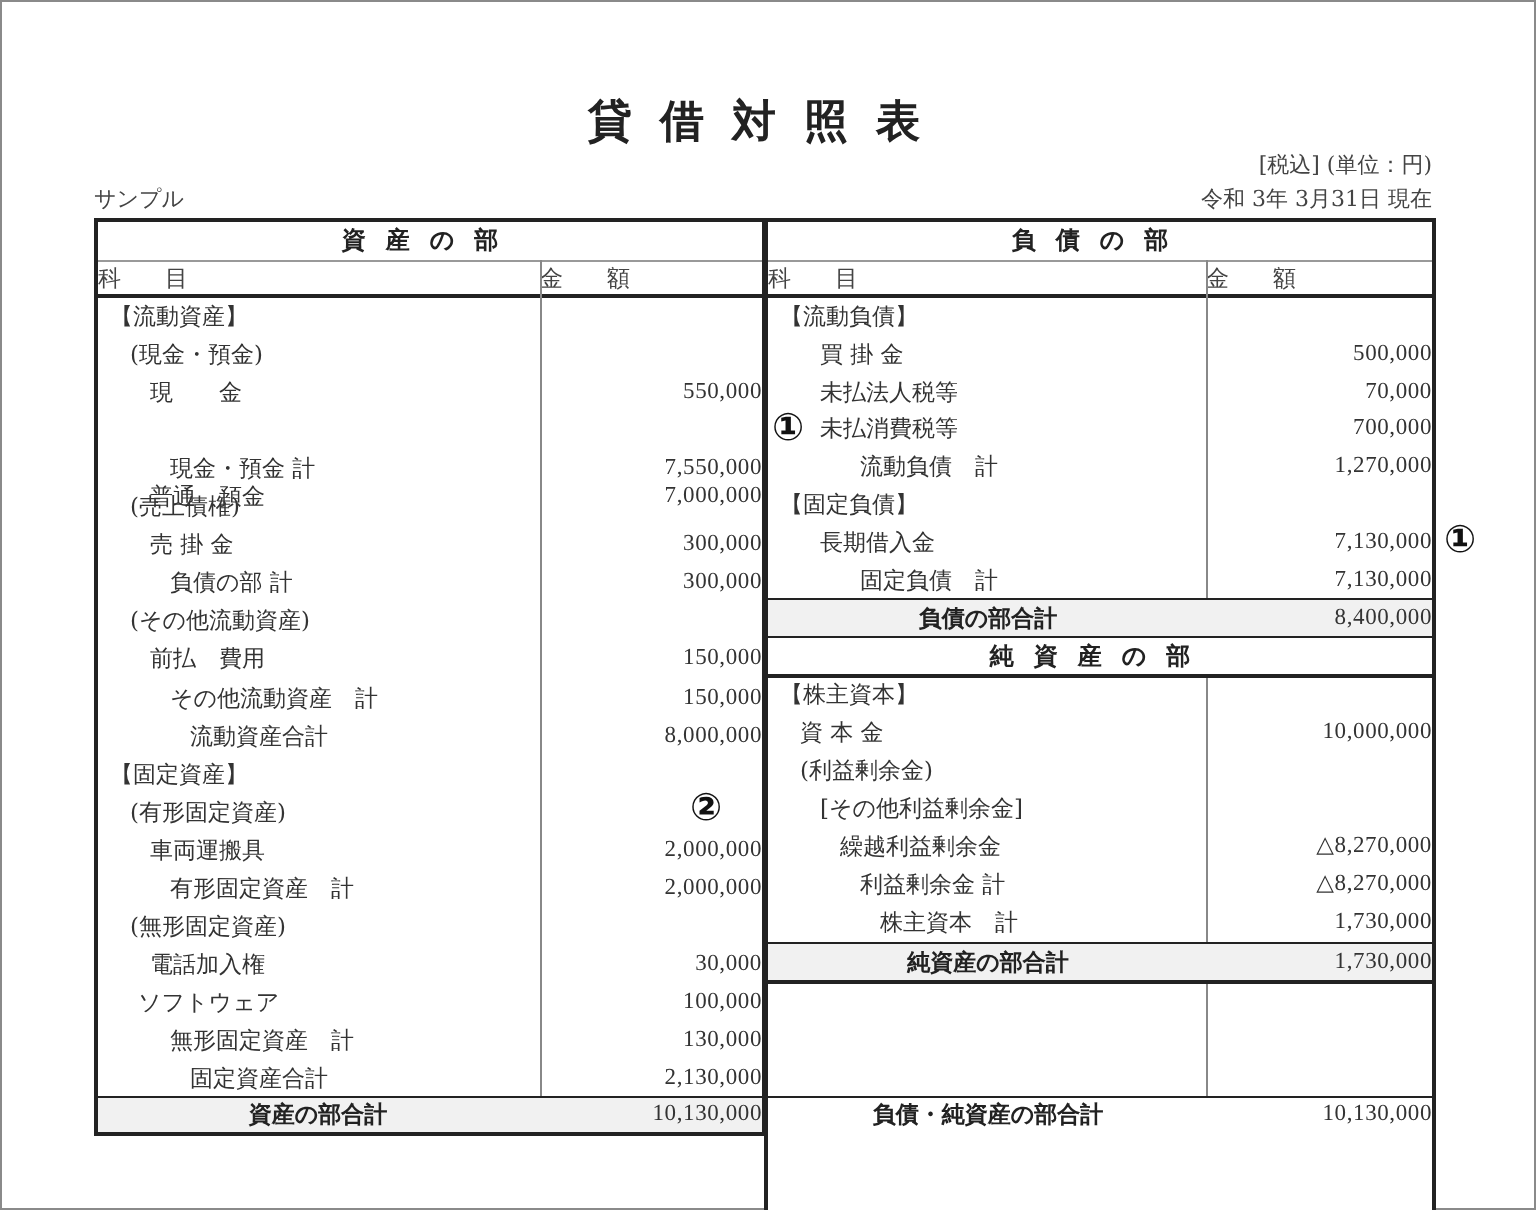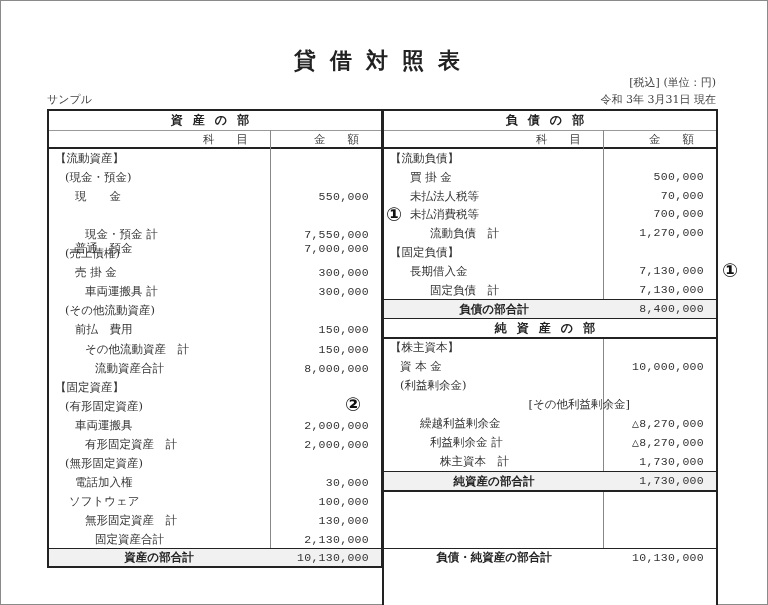--- a/index.html
+++ b/index.html
@@ -7,23 +7,23 @@
          font-family: "DejaVu Serif", "Liberation Serif", serif; color:#333; }
   .frame { position:absolute; left:0; top:0; width:766px; height:603px; border:1px solid #8a8a8a; }
   .title { position:absolute; top:46px; left:0; width:768px; text-align:center; font-size:22px;
            font-family:"DejaVu Sans", sans-serif; font-weight:bold; letter-spacing:14px; color:#222; }
   .meta { position:absolute; font-size:11px; color:#444; }
   .tbl { position:absolute; top:109px; border:2px solid #222; box-sizing:border-box; background:#fff; }
   .tbl.left { left:47px; width:336px; height:459px; }
   .tbl.right { left:382px; width:336px; height:566px; }
   .row { position:absolute; left:0; right:0; height:19px; font-size:11.5px; line-height:19px; }
   .row .item { position:absolute; left:0; width:220px; white-space:nowrap; }
-  .row .amt { position:absolute; right:12px; text-align:right; font-family:Liberation Mono, monospace; letter-spacing:0.3px; }
+  .row .amt { position:absolute; right:0; text-align:right; font-family:Liberation Serif, serif; letter-spacing:0.3px; }
   .sec { position:absolute; left:0; right:0; text-align:center; font-size:12px; font-family:"DejaVu Sans", sans-serif; font-weight:bold; letter-spacing:10px; color:#222; }
-  .colh { position:absolute; font-size:11.5px; text-align:right; color:#444; letter-spacing:22px; }
+  .colh { position:absolute; font-size:11.5px; text-align:left; color:#444; letter-spacing:22px; }
   .hline { position:absolute; left:0; right:0; border-top:1px solid #999; }
   .hline.thick { border-top:2px solid #222; }
   .vline { position:absolute; border-left:1px solid #888; }
   .total { background:#f1f1f1; }
   .total .item { text-align:center; width:220px; font-family:"DejaVu Sans", sans-serif; font-weight:bold; color:#222; font-size:11.5px; }
   .marker { position:absolute; font-family:"DejaVu Sans", sans-serif; font-weight:bold; font-size:19px; color:#111; line-height:19px; }
 </style>
 </head>
 <body>
 
@@ -64,21 +64,21 @@
       </div>
       <div class="row" style="top: 133.25px; height: 19.05px; line-height: 19.05px;">
         <span class="item" style="left: 16px;">(売上債権)</span>
         <span class="amt"></span>
       </div>
       <div class="row" style="top: 152.3px; height: 19.05px; line-height: 19.05px;">
         <span class="item" style="left: 26px;">売 掛 金</span>
         <span class="amt">300,000</span>
       </div>
       <div class="row" style="top: 171.35px; height: 19.05px; line-height: 19.05px;">
-        <span class="item" style="left: 36px;">車両運搬具 計</span>
+        <span class="item" style="left: 36px;">負債の部 計</span>
         <span class="amt">300,000</span>
       </div>
       <div class="row" style="top: 190.4px; height: 19.05px; line-height: 19.05px;">
         <span class="item" style="left: 16px;">(その他流動資産)</span>
         <span class="amt"></span>
       </div>
       <div class="row" style="top: 209.45px; height: 19.05px; line-height: 19.05px;">
         <span class="item" style="left: 26px;">前払　費用</span>
         <span class="amt">150,000</span>
       </div>
@@ -190,21 +190,21 @@
       </div>
       <div class="row" style="top: 246px; height: 19px; line-height: 19px;">
         <span class="item" style="left: 16px;">資 本 金</span>
         <span class="amt">10,000,000</span>
       </div>
       <div class="row" style="top: 265px; height: 19px; line-height: 19px;">
         <span class="item" style="left: 16px;">(利益剰余金)</span>
         <span class="amt"></span>
       </div>
       <div class="row" style="top: 284px; height: 19px; line-height: 19px;">
-        <span class="item" style="left: 26px; text-align: right;">[その他利益剰余金]</span>
+        <span class="item" style="left: 26px;">[その他利益剰余金]</span>
         <span class="amt"></span>
       </div>
       <div class="row" style="top: 303px; height: 19px; line-height: 19px;">
         <span class="item" style="left: 36px;">繰越利益剰余金</span>
         <span class="amt">△8,270,000</span>
       </div>
       <div class="row" style="top: 322px; height: 19px; line-height: 19px;">
         <span class="item" style="left: 46px;">利益剰余金 計</span>
         <span class="amt">△8,270,000</span>
       </div>

